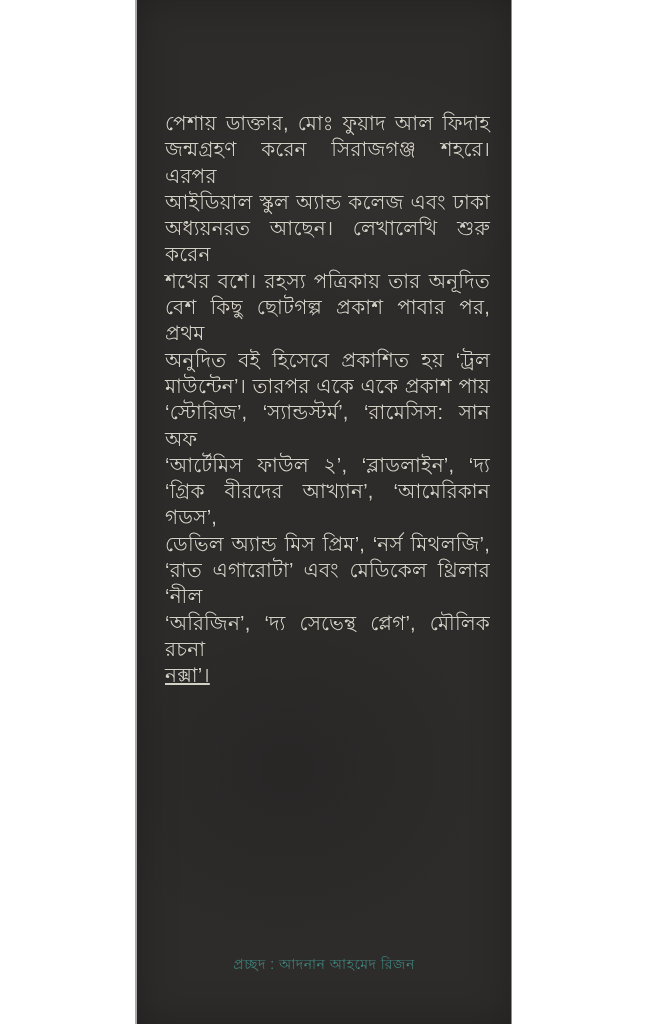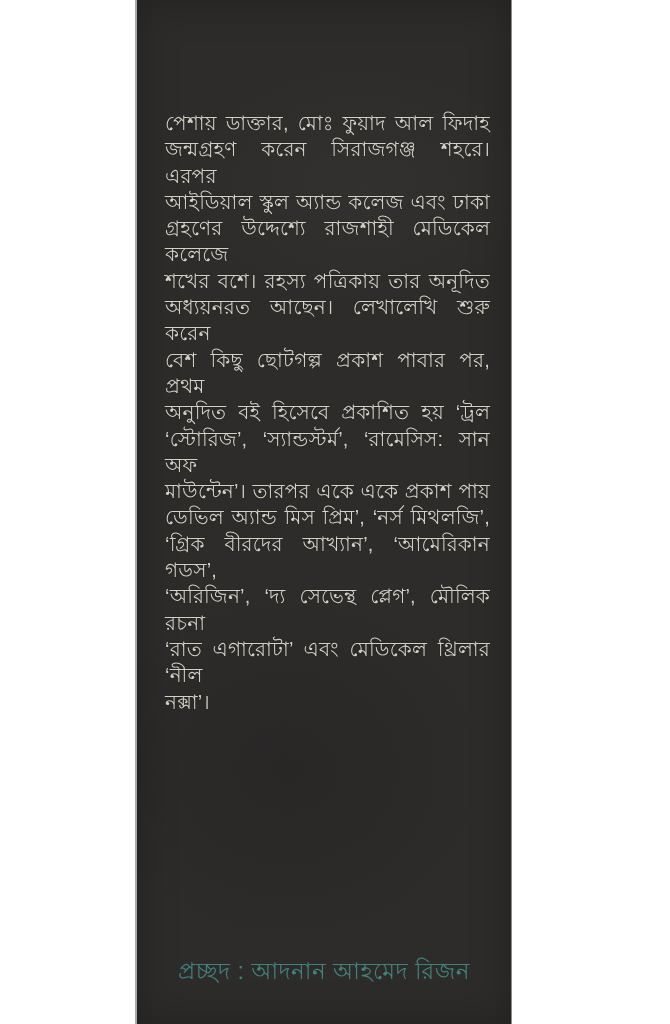--- a/index.html
+++ b/index.html
@@ -44,49 +44,50 @@
     text-shadow: 0 0 1px rgba(0,0,0,0.6);
   }
   .bio-line {
     text-align: justify;
     text-align-last: justify;
     white-space: normal;
   }
   .bio-line.last {
     text-align: center;
     text-align-last: left;
+    text-decoration: underline;
   }
   .credit {
     position: absolute;
     left: 0;
     right: 0;
     top: 953px;
     text-align: center;
     color: #3f837b;
-    font-size: 23px;
+    font-size: 14px;
     letter-spacing: 0.5px;
   }
 </style>
 </head>
 <body>
 
 <div class="scan-page">
   <div class="cover">
     <div class="bio">
       <div class="bio-line">পেশায় ডাক্তার, মোঃ ফুয়াদ আল ফিদাহ</div>
       <div class="bio-line">জন্মগ্রহণ করেন সিরাজগঞ্জ শহরে। এরপর</div>
       <div class="bio-line">আইডিয়াল স্কুল অ্যান্ড কলেজ এবং ঢাকা</div>
-      <div class="bio-line">গ্রহণের উদ্দেশ্যে রাজশাহী মেডিকেল কলেজে</div>
+      <div class="bio-line">অধ্যয়নরত আছেন। লেখালেখি শুরু করেন</div>
       <div class="bio-line">শখের বশে। রহস্য পত্রিকায় তার অনূদিত</div>
-      <div class="bio-line">অধ্যয়নরত আছেন। লেখালেখি শুরু করেন</div>
       <div class="bio-line">বেশ কিছু ছোটগল্প প্রকাশ পাবার পর, প্রথম</div>
       <div class="bio-line">অনুদিত বই হিসেবে প্রকাশিত হয় ‘ট্রল</div>
+      <div class="bio-line">মাউন্টেন’। তারপর একে একে প্রকাশ পায়</div>
       <div class="bio-line">‘স্টোরিজ’, ‘স্যান্ডস্টর্ম’, ‘রামেসিস: সান অফ</div>
-      <div class="bio-line">মাউন্টেন’। তারপর একে একে প্রকাশ পায়</div>
+      <div class="bio-line">‘আর্টেমিস ফাউল ২’, ‘ব্লাডলাইন’, ‘দ্য</div>
+      <div class="bio-line">‘গ্রিক বীরদের আখ্যান’, ‘আমেরিকান গডস’,</div>
       <div class="bio-line">ডেভিল অ্যান্ড মিস প্রিম’, ‘নর্স মিথলজি’,</div>
-      <div class="bio-line">‘গ্রিক বীরদের আখ্যান’, ‘আমেরিকান গডস’,</div>
+      <div class="bio-line">‘রাত এগারোটা’ এবং মেডিকেল থ্রিলার ‘নীল</div>
       <div class="bio-line">‘অরিজিন’, ‘দ্য সেভেন্থ প্লেগ’, মৌলিক রচনা</div>
-      <div class="bio-line">‘রাত এগারোটা’ এবং মেডিকেল থ্রিলার ‘নীল</div>
       <div class="bio-line last">নক্সা’।</div>
     </div>
     <div class="credit">প্রচ্ছদ : আদনান আহমেদ রিজন</div>
   </div>
 </div>
 
 </body></html>

